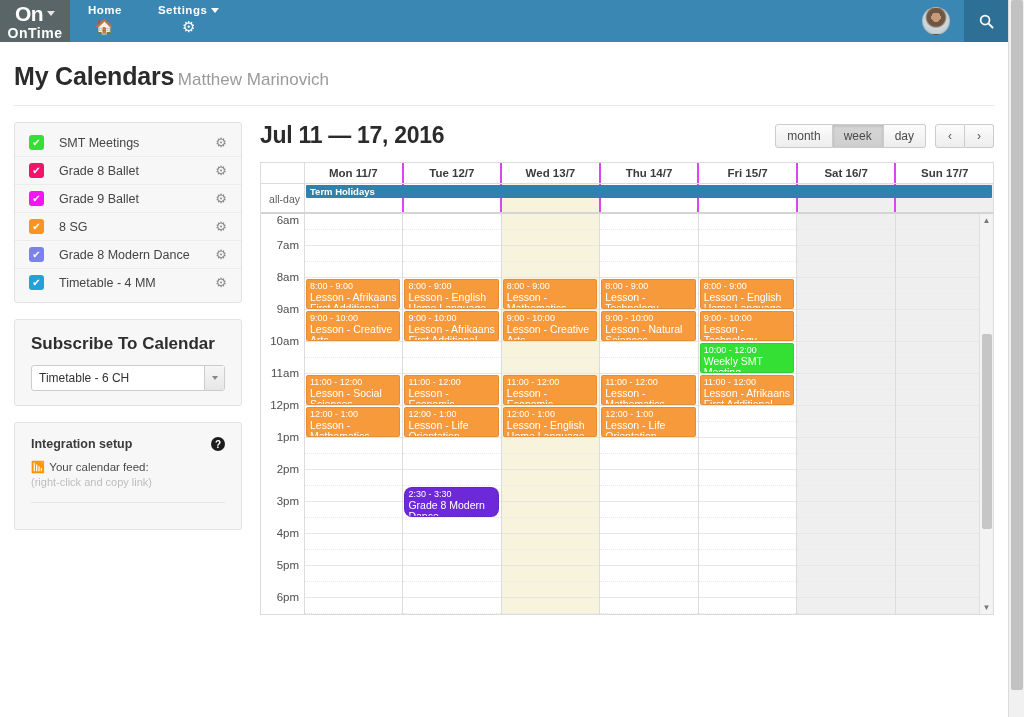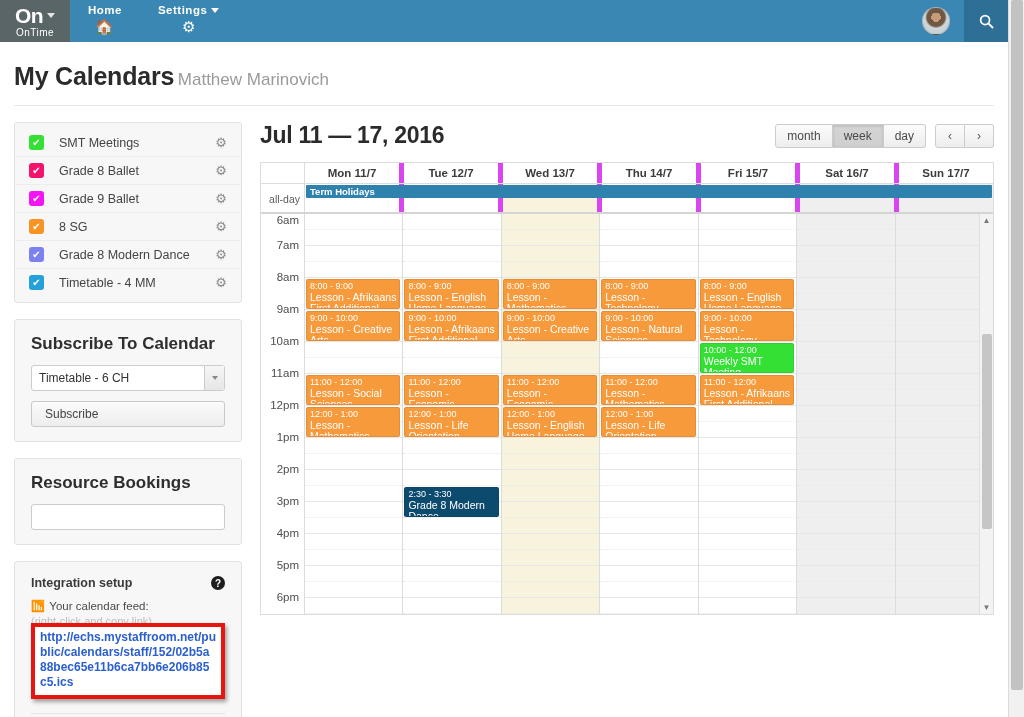--- a/index.html
+++ b/index.html
@@ -28,21 +28,21 @@
   
   #topnav { height: 42px; width: 1008px; background: #3b87b3; display: flex; align-items: stretch; position: relative; }
   #logo-box {
     width: 70px; background: #5a6568; color: #fff;
     display: flex; flex-direction: column; align-items: center; justify-content: center;
     line-height: 1;
   }
   #logo-box .on-row { display: flex; align-items: center; }
   #logo-box .on { font-size: 21px; font-weight: bold; letter-spacing: -0.5px; }
   #logo-box .caret { margin-left: 4px; border-left: 4px solid transparent; border-right: 4px solid transparent; border-top: 5px solid #e6e6e6; }
-  #logo-box .ontime { font-size: 10px; font-weight: normal; letter-spacing: 0.5px; margin-top: 2px; }
+  #logo-box .ontime { font-size: 14px; font-weight: bold; letter-spacing: 0.5px; margin-top: 2px; }
 
   .nav-item {
     padding: 4px 18px 0 18px; color: #ffffff; text-align: center;
     display: flex; flex-direction: column; align-items: center; justify-content: flex-start;
     cursor: pointer;
   }
   .nav-item .nav-label { font-size: 11.5px; font-weight: bold; letter-spacing: 0.5px; }
   .nav-item .nav-label .caret-d { display:inline-block; margin-left:4px; border-left: 4px solid transparent; border-right: 4px solid transparent; border-top: 5px solid #fff; vertical-align: middle; }
   .nav-item .nav-ico { font-size: 15px; margin-top: 3px; line-height: 1; }
 
@@ -153,21 +153,21 @@
     font-size: 12px; color: #555; padding: 4px 12px;
     background: linear-gradient(#fcfcfc,#ededed); border: 1px solid #ccc; border-left-width: 0; cursor: pointer;
   }
   .navbtn:first-child { border-left-width: 1px; border-radius: 3px 0 0 3px; }
   .navbtn:last-child { border-radius: 0 3px 3px 0; }
 
   
   #cal-grid { border: 1px solid #dcdcdc; background: #fff; }
   .grid-row { display: flex; }
   .gutter { width: 44px; flex: none; border-right: 1px solid #dcdcdc; background:#fff; }
-  .daycol { flex: 1; border-right: 5px solid #d946ef; min-width:0; }
+  .daycol { flex: 1; border-right: 2px solid #d946ef; min-width:0; }
   .daycol:last-child { border-right: none; }
   .daycol.today { background: #f7f3dd; }
   .daycol.weekend { background: #efefef; }
 
   
   #hdr-row { height: 21px; border-bottom: 1px solid #dcdcdc; }
   #hdr-row .daycol {
     font-size: 11.5px; font-weight: bold; color: #3c3c3c; text-align: center; line-height: 20px;
     background: #fff; cursor: pointer;
   }
@@ -306,44 +306,34 @@
           </div>
       </div>
 
       <div class="panel">
         <div class="panel-pad">
           <h3>Subscribe To Calendar</h3>
           <div class="sel-wrap">
             <div class="sel-box">Timetable - 6 CH</div>
             <div class="sel-arrow"></div>
           </div>
-          <div class="btn">Subscribe</div>
         </div>
       </div>
 
-      <div class="panel">
-        <div class="panel-pad">
-          <h3>Resource Bookings</h3>
-          <input class="text-input" type="text" placeholder="" style="">
-        </div>
-      </div>
 
       <div class="panel">
         <div class="panel-pad">
           <div id="integ-head">
             <span class="t">Integration setup</span>
             <span class="help-ico">?</span>
           </div>
           <div class="feed-line">
             <span class="rss">📶</span><span>Your calendar feed:</span>
           </div>
           <div class="feed-hint">(right-click and copy link)</div>
-          <div id="url-highlight">
-            <a id="feed-url" href="#">http://echs.mystaffroom.net/public/calendars/staff/152/02b5a88bec65e11b6ca7bb6e206b85c5.ics</a>
-          </div>
           <div id="integ-rule"></div>
 
         </div>
       </div>
 
     </div>
 
     <div id="cal-main">
 
       <div id="cal-toolbar">
@@ -510,21 +500,21 @@
                     <span class="etitle">Lesson - Afrikaans First Additional</span>
                   </div>
                   <div class="event" style="top: 161px; height: 30px; background: rgb(247, 154, 60);">
                     <span class="etime">11:00 - 12:00</span>
                     <span class="etitle">Lesson - Economic Management</span>
                   </div>
                   <div class="event" style="top: 193px; height: 30px; background: rgb(247, 154, 60);">
                     <span class="etime">12:00 - 1:00</span>
                     <span class="etitle">Lesson - Life Orientation</span>
                   </div>
-                  <div class="event" style="top: 273px; height: 30px; background: #0c4a6e;">
+                  <div class="event" style="top: 273px; height: 30px; background: #6d28d9; border-radius: 8px;">
                     <span class="etime">2:30 - 3:30</span>
                     <span class="etitle">Grade 8 Modern Dance</span>
                   </div>
                 </div>
                 <div class="tcol today">
                   <div class="hline">
                     <div class="halfline"></div>
                   </div>
                   <div class="hline">
                     <div class="halfline"></div>

